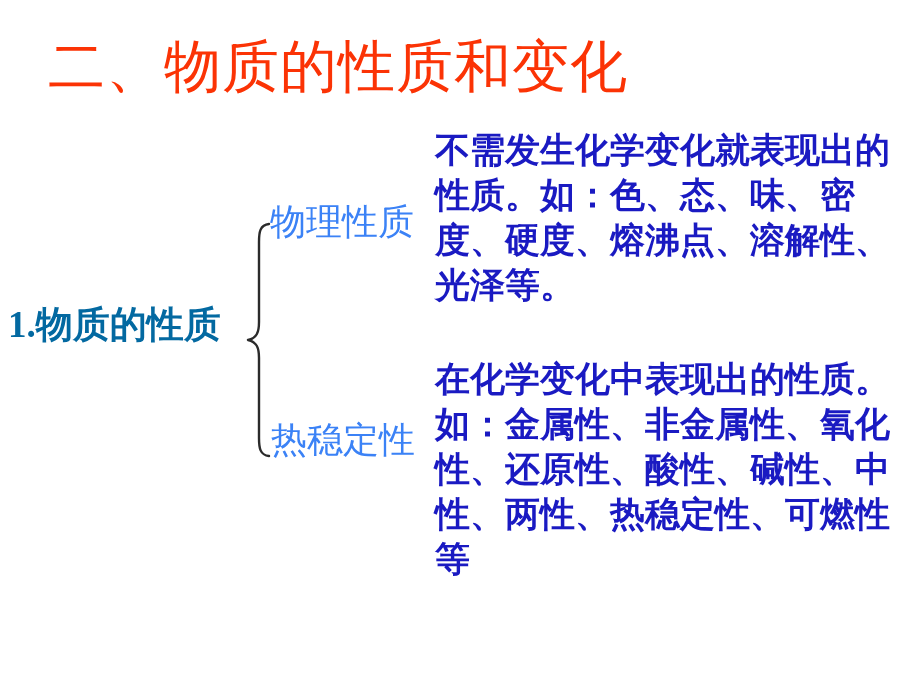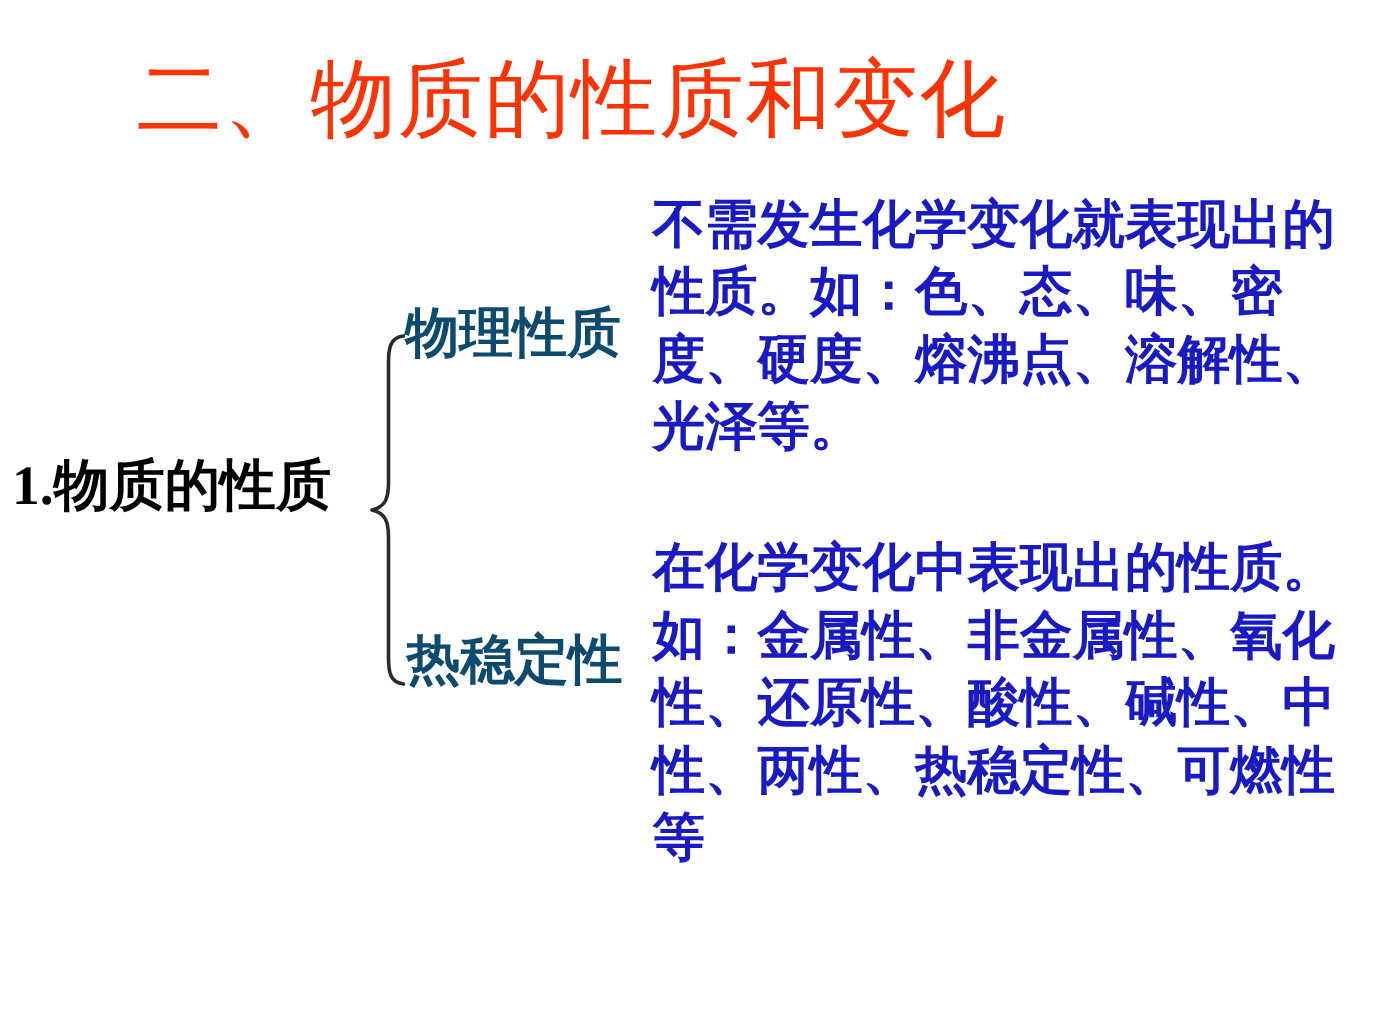--- a/index.html
+++ b/index.html
@@ -29,33 +29,32 @@
   #slide-title {
     position: absolute;
     left: 48px;
     top: 33px;
     font-family: "Liberation Serif", "DejaVu Serif", serif;
     font-size: 57px;
     line-height: 68px;
     letter-spacing: 1px;
     color: #fb3305;
     white-space: nowrap;
-    margin-left: 43px;
   }
 
   
   #category-label {
     position: absolute;
     left: 8px;
     top: 302px;
     font-family: "Liberation Serif", "DejaVu Serif", serif;
     font-weight: bold;
     font-size: 37px;
     line-height: 46px;
-    color: #000000;
+    color: #0369a1;
     white-space: nowrap;
   }
 
   
   #brace-wrap {
     position: absolute;
     left: 243px;
     top: 220px;
     width: 32px;
     height: 240px;
@@ -63,24 +62,24 @@
   #brace-wrap svg {
     display: block;
     width: 32px;
     height: 240px;
   }
 
   
   .branch-label {
     position: absolute;
     font-family: "Liberation Serif", "DejaVu Serif", serif;
-    font-weight: bold;
+    font-weight: normal;
     font-size: 36px;
     line-height: 44px;
-    color: #0c4a6e;
+    color: #3b82f6;
     white-space: nowrap;
   }
   #branch-physical { left: 270px; top: 200px; }
   #branch-chemical { left: 271px; top: 418px; }
 
   
   .desc-block {
     position: absolute;
     left: 435px;
     width: 480px;

